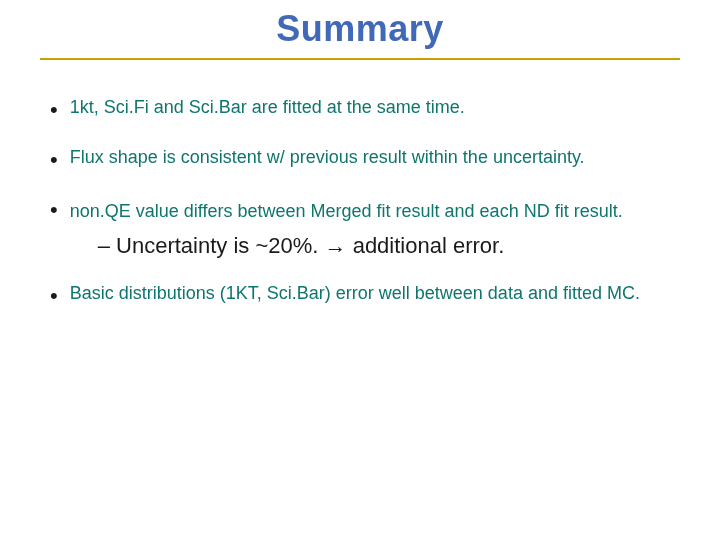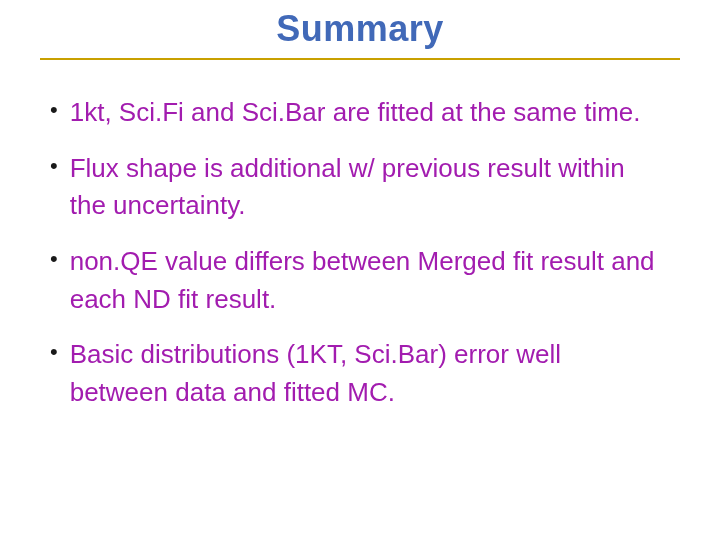--- a/index.html
+++ b/index.html
@@ -71,23 +71,23 @@
     .bullet-dot {
       margin-right: 12px;
       font-size: 22px;
       line-height: 1.45;
       flex-shrink: 0;
       color: #1a1a1a;
     }
 
     .bullet-text {
       flex: 1;
-      font-size: 26px;
+      font-size: 18px;
       line-height: 1.45;
-      color: #a21caf;
+      color: #0f766e;
     }
 
     .sub-item {
       margin-left: 28px;
       margin-top: 4px;
       font-size: 22px;
       line-height: 1.45;
       color: #1a1a1a;
     }
   </style>
@@ -103,27 +103,28 @@
   <div class="content-section">
     <ul class="bullet-list">
 
       <li class="bullet-item">
         <span class="bullet-dot">•</span>
         <span class="bullet-text">1kt, Sci.Fi and Sci.Bar are fitted at the same time.</span>
       </li>
 
       <li class="bullet-item">
         <span class="bullet-dot">•</span>
-        <span class="bullet-text">Flux shape is additional w/ previous result within the uncertainty.</span>
+        <span class="bullet-text">Flux shape is consistent w/ previous result within the uncertainty.</span>
       </li>
 
       <li class="bullet-item">
         <span class="bullet-dot">•</span>
         <div style="flex:1;">
           <span class="bullet-text">non.QE value differs between Merged fit result and each ND fit result.</span>
+          <div class="sub-item">– Uncertainty is ~20%.  → additional error.</div>
         </div>
       </li>
 
       <li class="bullet-item">
         <span class="bullet-dot">•</span>
         <span class="bullet-text">Basic distributions (1KT, Sci.Bar) error well between data and fitted MC.</span>
       </li>
 
     </ul>
   </div>

